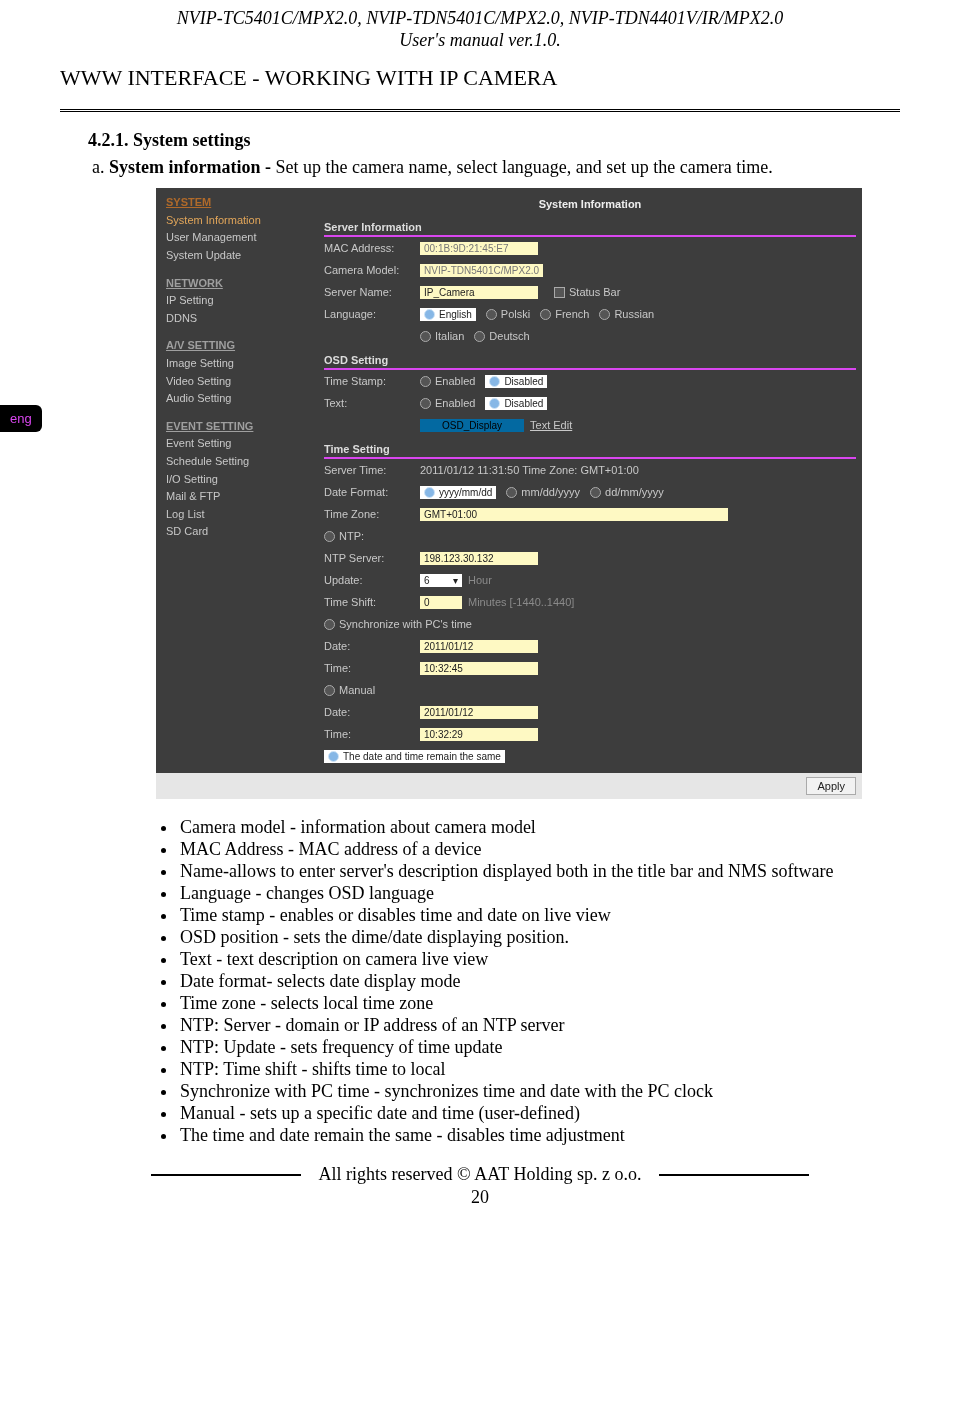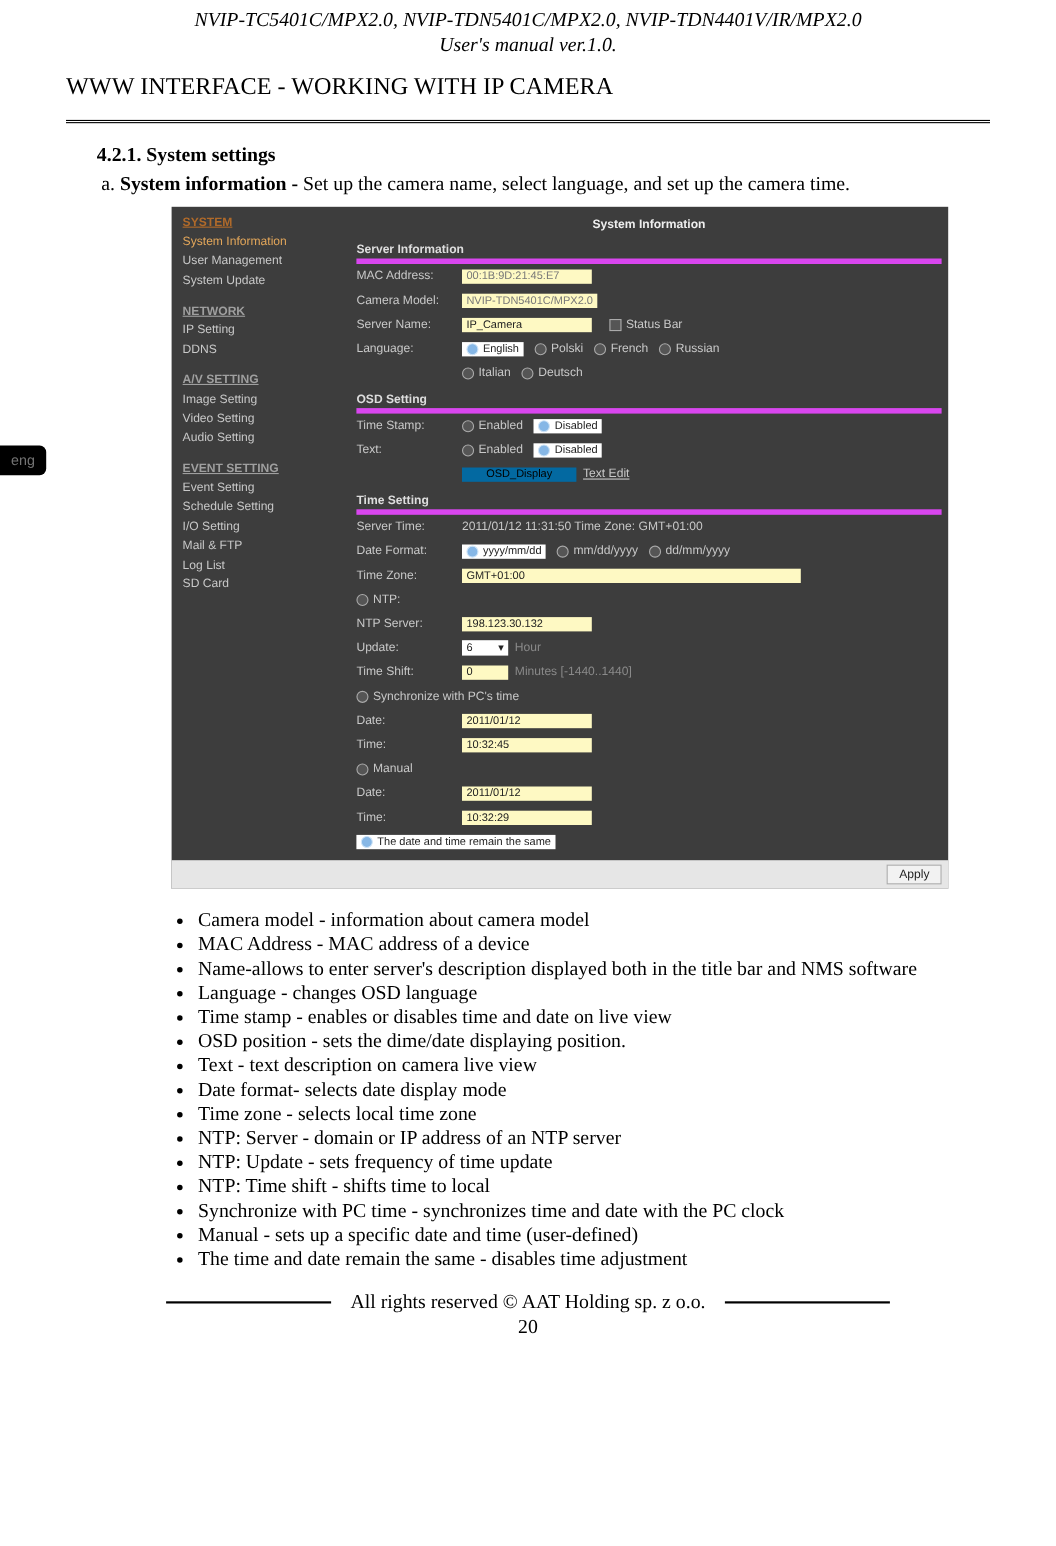--- a/index.html
+++ b/index.html
@@ -37,21 +37,21 @@
   }
   .sub-text {
     font-size: 18px;
     margin: 0 0 10px 32px;
   }
   .eng-tab {
     position: absolute;
     left: 0;
     top: 405px;
     background: #000;
-    color: #737373;
+    color: #d946ef;
     font-family: Arial, sans-serif;
     font-size: 13px;
     padding: 6px 10px;
     border-radius: 0 6px 6px 0;
   }
   
   .shot {
     margin: 0 0 18px 96px;
     width: 706px;
     background: #3d3d3d;
@@ -84,21 +84,21 @@
   }
   .shot-title {
     text-align: center;
     font-weight: bold;
     color: #eee;
     padding: 10px 0 4px 0;
   }
   .panel-h {
     font-weight: bold;
     color: #ddd;
-    border-bottom: 5px solid #d946ef;
+    border-bottom: 2px solid #d946ef;
     padding: 3px 0 2px 0;
     margin-top: 4px;
   }
   .row {
     display: flex;
     align-items: center;
     padding: 2px 0;
     min-height: 18px;
   }
   .lbl {

